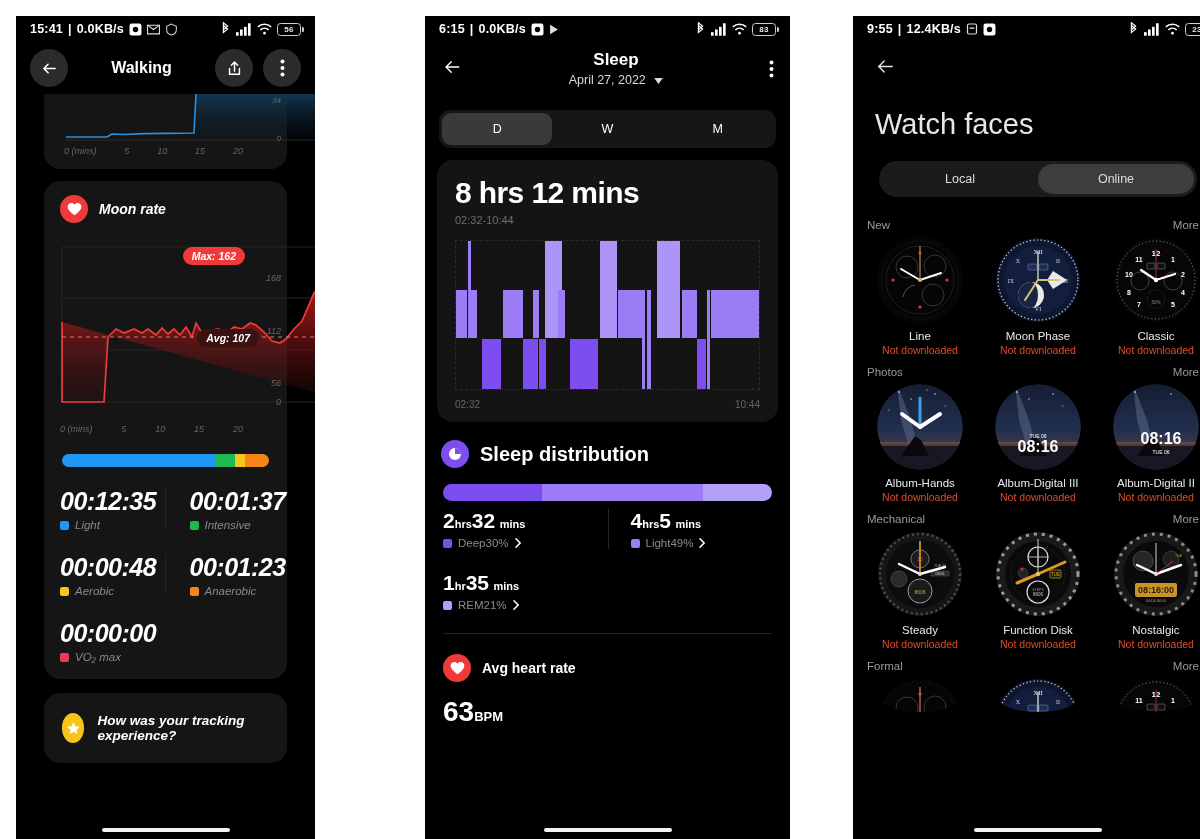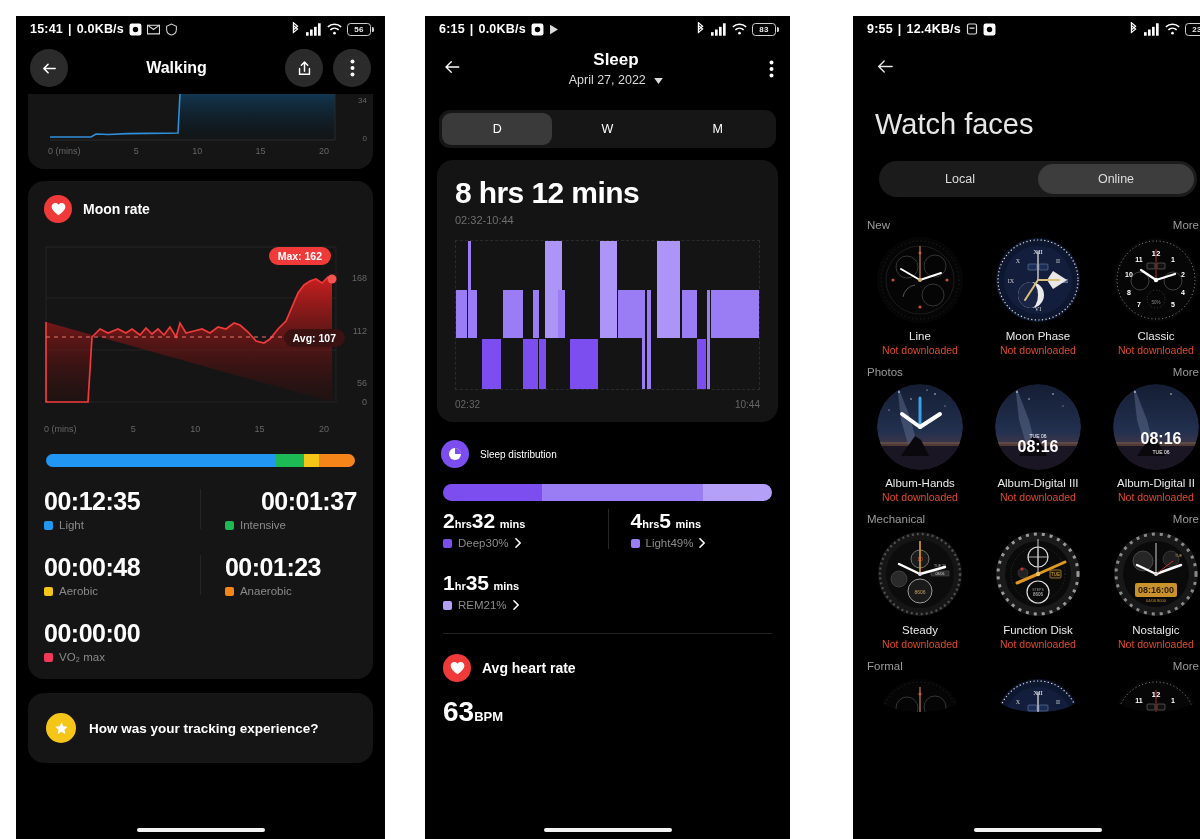--- a/index.html
+++ b/index.html
@@ -1,21 +1,21 @@
 <!DOCTYPE html>
 <html><head>
 <meta charset="utf-8">
 <style>
   * { box-sizing: border-box; margin:0; padding:0; }
   html,body { width:1200px; height:839px; background:#ffffff; overflow:hidden;
     font-family:"Liberation Sans", sans-serif; }
   .stage { position:relative; width:1200px; height:839px; background:#ffffff; }
 
   .phone { position:absolute; top:16px; background:#000; overflow:hidden; }
-  #phone1 { left:16px;  width:369px; height:823px; }
+  #phone1 { left:16px;  width:299px; height:823px; }
   #phone2 { left:425px; width:365px; height:823px; }
   #phone3 { left:853px; width:370px; height:823px; }
 
   
   .statusbar { height:26px; display:flex; align-items:center; padding:0 14px;
     color:#fff; font-size:12.5px; font-weight:bold; letter-spacing:.2px; }
   .sb-left { display:flex; align-items:center; gap:5px; }
   .sb-right { margin-left:auto; display:flex; align-items:center; gap:5px; }
   .sb-txt { white-space:nowrap; }
   .ic { display:inline-block; }
@@ -28,21 +28,21 @@
 
   
   .navbtn { width:38px; height:38px; border-radius:50%; background:#2b2b2b;
     display:flex; align-items:center; justify-content:center; }
   .home-ind { position:absolute; bottom:7px; left:50%; transform:translateX(-50%);
     width:128px; height:4px; border-radius:3px; background:#f2f2f2; }
 
   
   #phone1 .appbar { height:52px; display:flex; align-items:center; padding:0 14px; gap:10px; }
   #phone1 .title { flex:1; text-align:center; color:#fff; font-size:16px; font-weight:bold; }
-  .card { background:#151515; border-radius:16px; margin:8px 12px; }
+  .card { background:#151515; border-radius:16px; margin:8px 28px;font-style:italic; }
   .card.first { margin-top:0; border-radius:0 0 16px 16px; }
 
   .chart-wrap { position:relative; }
   .axis-x { display:flex; justify-content:space-between; color:#666; font-size:9px;
     padding:2px 30px 4px 8px; }
   .axis-y { position:absolute; right:4px; top:0; bottom:0; width:26px; color:#666;
     font-size:9px; }
   .axis-y span { position:absolute; right:2px; }
 
   .card-head { display:flex; align-items:center; gap:11px; padding:14px 16px 6px; }
@@ -462,21 +462,21 @@
     </div>
 
     <div class="sec">
       <div class="sec-head">
         <div class="badge-ic" style="background:#7c4ef0;">
           <svg width="16" height="16" viewBox="0 0 24 24">
               <circle cx="12" cy="12" r="9" fill="#fff"></circle>
               <path d="M12 12V3a9 9 0 019 9z" fill="#7c4ef0"></path>
             </svg>
         </div>
-        <div style="color:#fff; font-size:10px; font-weight:normal;">Sleep distribution</div>
+        <div style="color:#fff; font-size:20px; font-weight:bold;">Sleep distribution</div>
       </div>
 
       <div class="distbar">
         <i style="width:30%; background:#7c4ef0;"></i>
         <i style="width:49%; background:#9a7cf5;"></i>
         <i style="width:21%; background:#b5a0f8;"></i>
       </div>
 
       <div class="dstats">
         <div class="dstat">

